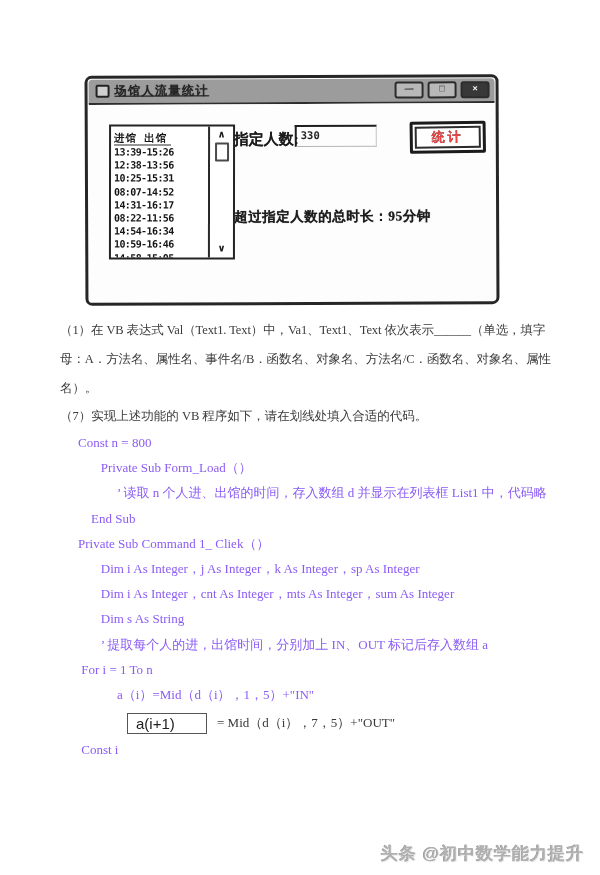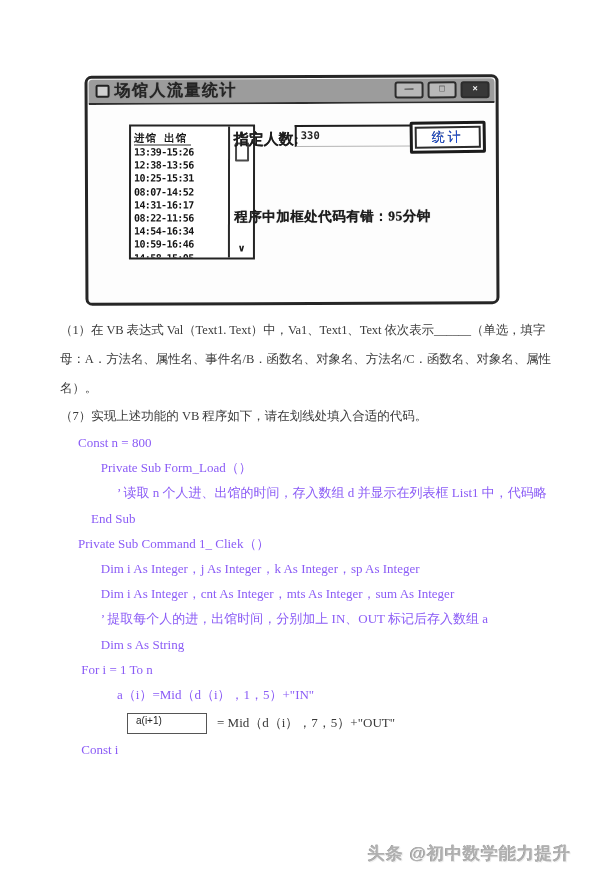--- a/index.html
+++ b/index.html
@@ -8,73 +8,73 @@
 
   
   .sketch{position:absolute;left:85px;top:75px;width:408px;height:224px;
           border:3px solid #262626;border-radius:7px;background:#fdfdfd;
           transform:rotate(-0.25deg);}
   .titlebar{position:absolute;left:1px;right:1px;top:1px;height:23px;background:#9c9c9c;
             border-bottom:2px solid #2e2e2e;border-radius:4px 4px 0 0;
             display:flex;align-items:center;}
   .win-icon{width:10px;height:9px;border:2px solid #222;border-radius:2px;
             margin:0 5px 0 7px;background:#cfcfcf;}
-  .win-title{font-family:"Liberation Sans",sans-serif;font-size:16px;font-weight:bold;
-             color:#242424;letter-spacing:1.5px;text-shadow:0 0 1px #5a5a5a;}
+  .win-title{font-family:"Liberation Sans",sans-serif;font-size:12px;font-weight:bold;
+             color:#242424;letter-spacing:1.5px;text-shadow:0 0 1px #5a5a5a;text-decoration:underline;}
   .win-btns{margin-left:auto;display:flex;gap:4px;margin-right:5px;}
   .win-btn{width:25px;height:13px;border:2px solid #2c2c2c;border-radius:3px;background:#b8b8b8;
            font:bold 9px/11px "Liberation Sans",sans-serif;text-align:center;color:#222;}
   .win-btn.close{background:#383838;color:#f2f2f2;}
 
   .listbox{position:absolute;left:21px;top:46px;width:122px;height:131px;
-           border:2px solid #242424;display:flex;background:#fff;transform:rotate(0.3deg);margin-left:20px;}
+           border:2px solid #242424;display:flex;background:#fff;transform:rotate(0.3deg);}
   .list-area{flex:1;padding:1px 0 0 3px;overflow:hidden;}
   .list-header{display:inline-block;font-size:10.5px;font-weight:bold;color:#161616;
                border-bottom:1.5px solid #2d2d2d;padding-right:4px;white-space:pre;
                letter-spacing:1px;line-height:12px;}
   .list-row{font-family:"DejaVu Sans Mono",monospace;font-size:10px;font-weight:bold;
             line-height:13.2px;letter-spacing:-0.6px;color:#141414;white-space:pre;}
   .scrollcol{width:23px;border-left:2px solid #2a2a2a;position:relative;}
   .scroll-up,.scroll-down{position:absolute;left:0;right:0;text-align:center;
             font:bold 10px/10px "DejaVu Sans",sans-serif;color:#1c1c1c;}
   .scroll-up{top:3px;}
   .scroll-down{bottom:4px;}
   .scroll-thumb{position:absolute;left:5px;top:16px;width:10px;height:15px;
                 border:2px solid #4a4a4a;border-radius:1px;background:#fff;}
 
   .people-label{position:absolute;left:146px;top:52px;font-size:15px;font-weight:bold;
                 color:#1c1c1c;text-shadow:0 0 0.6px #444;}
-  .textbox{position:absolute;left:207px;top:47px;width:119px;height:22px;
+  .textbox{position:absolute;left:207px;top:47px;width:82px;height:22px;
            border-top:2.5px solid #1e1e1e;border-left:2.5px solid #1e1e1e;
            border-bottom:1px solid #b5b5b5;border-right:1px solid #c5c5c5;
            font-family:"DejaVu Sans Mono",monospace;font-size:10.5px;font-weight:bold;
            color:#222;padding:2px 0 0 4px;box-sizing:border-box;}
   .stat-btn{position:absolute;left:322px;top:44px;width:76px;height:32px;
             border:3px solid #1b1b1b;border-radius:2px;box-sizing:border-box;
             transform:rotate(-0.6deg);background:#fff;}
   .stat-btn-inner{position:absolute;inset:2px;border:2px solid #2c2c2c;
                   display:flex;align-items:center;justify-content:center;
-                  font-size:13px;font-weight:normal;color:#1d4ed8;letter-spacing:3px;
+                  font-size:13px;font-weight:bold;color:#ef4444;letter-spacing:3px;
                   text-shadow:0 0 0.6px #333;}
   .result-label{position:absolute;left:146px;top:130px;font-size:13.5px;font-weight:bold;
                 color:#1d1d1d;letter-spacing:0.5px;text-shadow:0 0 0.7px #444;white-space:nowrap;}
 
   
   .doc{position:absolute;left:60px;top:316px;width:505px;font-size:12.5px;color:#3a3a3a;}
   .q-line{white-space:nowrap;line-height:29px;letter-spacing:-0.1px;}
   .q-line2{white-space:nowrap;line-height:27px;}
   .code{padding-left:18px;}
   .code-line{white-space:pre;font-size:13px;line-height:25.2px;color:#8b5cf6;}
   .boxed-row{display:flex;align-items:center;height:28px;margin:2px 0 0 49px;}
   .err-box{width:70px;height:18px;border:1.5px solid #555;background:#fff;
-           font-family:"Liberation Sans",sans-serif;font-size:10px;color:#222;
+           font-family:"Liberation Sans",sans-serif;font-size:15px;color:#222;
            padding:1px 0 0 8px;}
   .boxed-rest{margin-left:10px;font-size:13px;white-space:pre;}
 
-  .watermark{position:absolute;right:29px;top:842px;
+  .watermark{position:absolute;right:16px;top:842px;
              font-family:"Liberation Sans",sans-serif;font-size:17px;font-weight:bold;
              color:#b0b0b0;letter-spacing:1px;white-space:nowrap;
              text-shadow:1px 1px 0 #efefef, -0.5px -0.5px 0 #8f8f8f;}
 </style>
 </head>
 <body>
 
 <div class="page">
 
   <div class="sketch">
@@ -108,39 +108,39 @@
       </div>
     </div>
 
     <span class="people-label">指定人数:</span>
     <div class="textbox">330</div>
 
     <div class="stat-btn">
       <span class="stat-btn-inner">统计</span>
     </div>
 
-    <span class="result-label">程序中加框处代码有错：95分钟</span>
+    <span class="result-label">超过指定人数的总时长：95分钟</span>
   </div>
 
   <div class="doc">
     <div class="q-line">（1）在 VB 表达式 Val（Text1. Text）中，Va1、Text1、Text 依次表示______（单选，填字</div>
     <div class="q-line">母：A．方法名、属性名、事件名/B．函数名、对象名、方法名/C．函数名、对象名、属性</div>
     <div class="q-line">名）。</div>
     <div class="q-line2">（7）实现上述功能的 VB 程序如下，请在划线处填入合适的代码。</div>
 
     <div class="code">
       <div class="code-line">Const n = 800</div>
       <div class="code-line">       Private Sub Form_Load（）</div>
       <div class="code-line">            ’ 读取 n 个人进、出馆的时间，存入数组 d 并显示在列表框 List1 中，代码略</div>
       <div class="code-line">    End Sub</div>
       <div class="code-line">Private Sub Command 1_ Cliek（）</div>
       <div class="code-line">       Dim i As Integer，j As Integer，k As Integer，sp As Integer</div>
       <div class="code-line">       Dim i As Integer，cnt As Integer，mts As Integer，sum As Integer</div>
+      <div class="code-line">       Dim s As String</div>
       <div class="code-line">       ’ 提取每个人的进，出馆时间，分别加上 IN、OUT 标记后存入数组 a</div>
-      <div class="code-line">       Dim s As String</div>
       <div class="code-line"> For i = 1 To n</div>
       <div class="code-line">            a（i）=Mid（d（i），1，5）+"IN"</div>
 
       <div class="boxed-row">
         <span class="err-box">a(i+1)</span>
         <span class="boxed-rest">= Mid（d（i），7，5）+"OUT"</span>
       </div>
 
       <div class="code-line"> Const i</div>
     </div>

